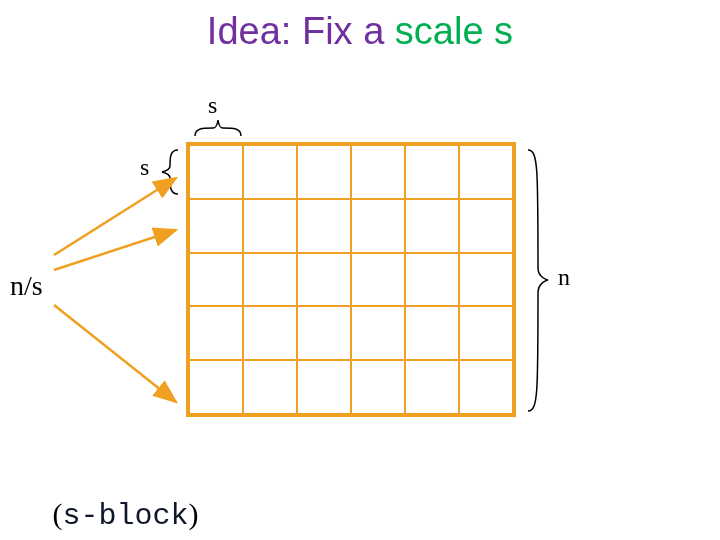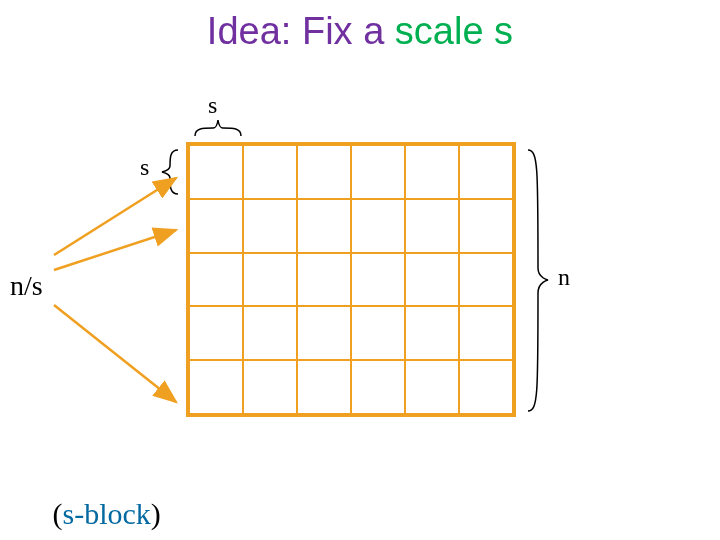--- a/index.html
+++ b/index.html
@@ -101,21 +101,21 @@
   .footer {
     position: absolute;
     left: 30px;
     top: 460px;
     width: 660px;
     font-size: 30px;
     color: #000;
     font-family: "Comic Sans MS", cursive;
     line-height: 1.2;
   }
-  .footer .c { color: #0369a1; }
+  .footer .c { color: #0f172a; font-family: Liberation Mono, monospace; }
 </style>
 </head>
 <body>
 
 <div class="title">
   <span class="a">Idea: Fix a </span><span class="b">scale s</span>
 </div>
 
 <div class="top-s">s</div>
 <svg class="top-brace" viewBox="0 0 50 20">

